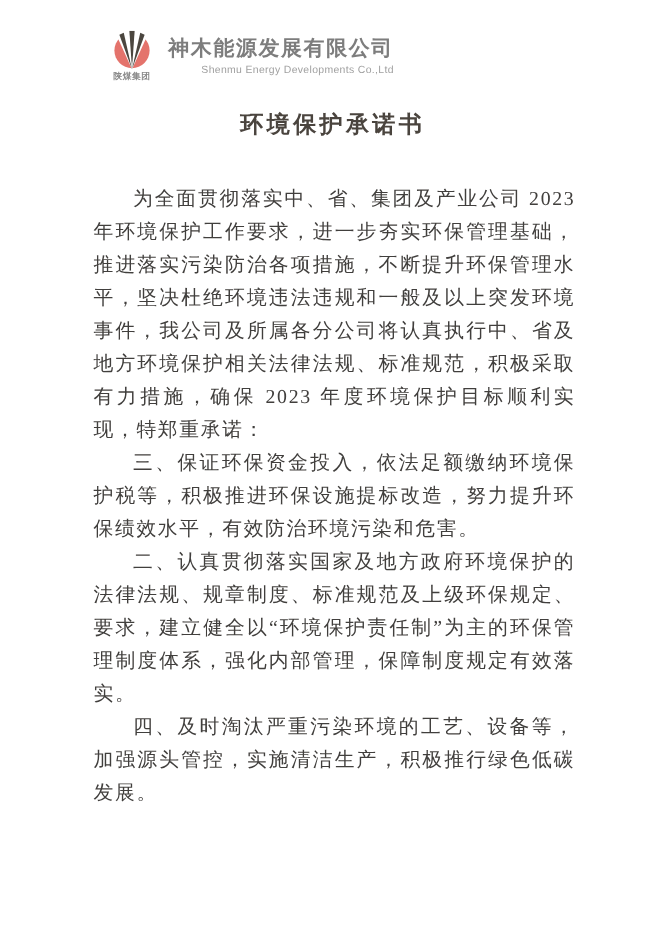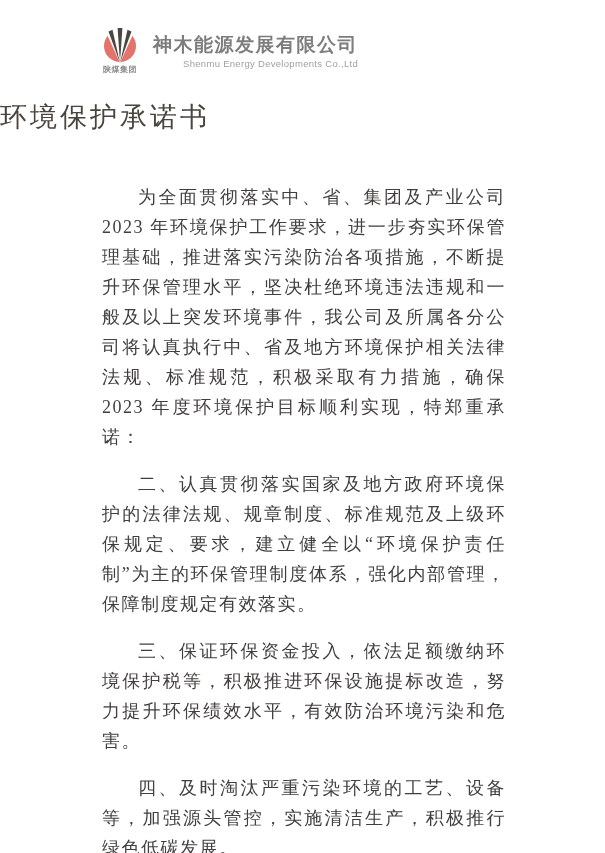--- a/index.html
+++ b/index.html
@@ -40,21 +40,21 @@
     color: #8a8a8a;
     letter-spacing: 0.5px;
     white-space: nowrap;
     margin-top: -2px;
   }
   .company-block {
     margin-left: 9px;
     padding-top: 6px;
   }
   .company-zh {
-    font-family: Liberation Sans, sans-serif;
+    font-family: Liberation Mono, monospace;
     font-size: 19px;
     font-weight: bold;
     color: #7d7d7d;
     letter-spacing: 1.5px;
     line-height: 22px;
   }
   .company-en {
     font-family: "Liberation Sans", "DejaVu Sans", sans-serif;
     font-size: 9.5px;
     color: #a0a0a0;
@@ -63,43 +63,43 @@
     margin-top: 1px;
     text-align: right;
   }
 
   
   .doc-title {
     position: absolute;
     top: 99px;
     left: 0;
     width: 100%;
-    text-align: left;
-    font-size: 27px;
-    font-weight: normal;
+    text-align: center;
+    font-size: 21px;
+    font-weight: bold;
     color: #4a443e;
     letter-spacing: 3px;
     margin: 0;
   }
 
   
   .content {
     position: absolute;
     top: 165px;
     left: 85px;
     width: 438px;
     color: #413f3d;
     font-size: 18px;
     line-height: 30px;
     letter-spacing: 1.5px;
     text-align: justify;
     text-justify: inter-ideograph;
   }
   .content p {
-    margin: 17px;
+    margin: 0;
     text-indent: 2em;
   }
 </style>
 </head>
 <body>
 
 <div class="page">
 
   <div class="header">
     <div class="logo-block">
@@ -122,19 +122,19 @@
     <div class="company-block">
       <div class="company-zh">神木能源发展有限公司</div>
       <div class="company-en">Shenmu Energy Developments Co.,Ltd</div>
     </div>
   </div>
 
   <h1 class="doc-title">环境保护承诺书</h1>
 
   <div class="content">
     <p>为全面贯彻落实中、省、集团及产业公司 2023 年环境保护工作要求，进一步夯实环保管理基础，推进落实污染防治各项措施，不断提升环保管理水平，坚决杜绝环境违法违规和一般及以上突发环境事件，我公司及所属各分公司将认真执行中、省及地方环境保护相关法律法规、标准规范，积极采取有力措施，确保 2023 年度环境保护目标顺利实现，特郑重承诺：</p>
+    <p>三、保证环保资金投入，依法足额缴纳环境保护税等，积极推进环保设施提标改造，努力提升环保绩效水平，有效防治环境污染和危害。</p>
     <p>二、认真贯彻落实国家及地方政府环境保护的法律法规、规章制度、标准规范及上级环保规定、要求，建立健全以“环境保护责任制”为主的环保管理制度体系，强化内部管理，保障制度规定有效落实。</p>
-    <p>三、保证环保资金投入，依法足额缴纳环境保护税等，积极推进环保设施提标改造，努力提升环保绩效水平，有效防治环境污染和危害。</p>
     <p>四、及时淘汰严重污染环境的工艺、设备等，加强源头管控，实施清洁生产，积极推行绿色低碳发展。</p>
 
   </div>
 
 </div>
 
 </body></html>

